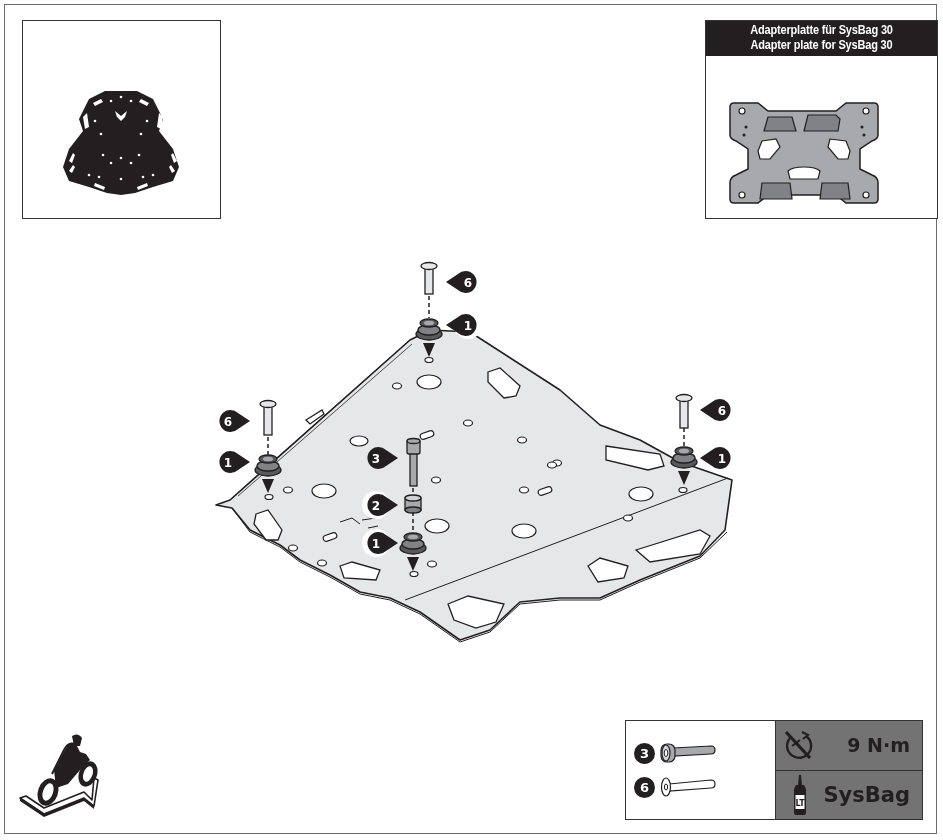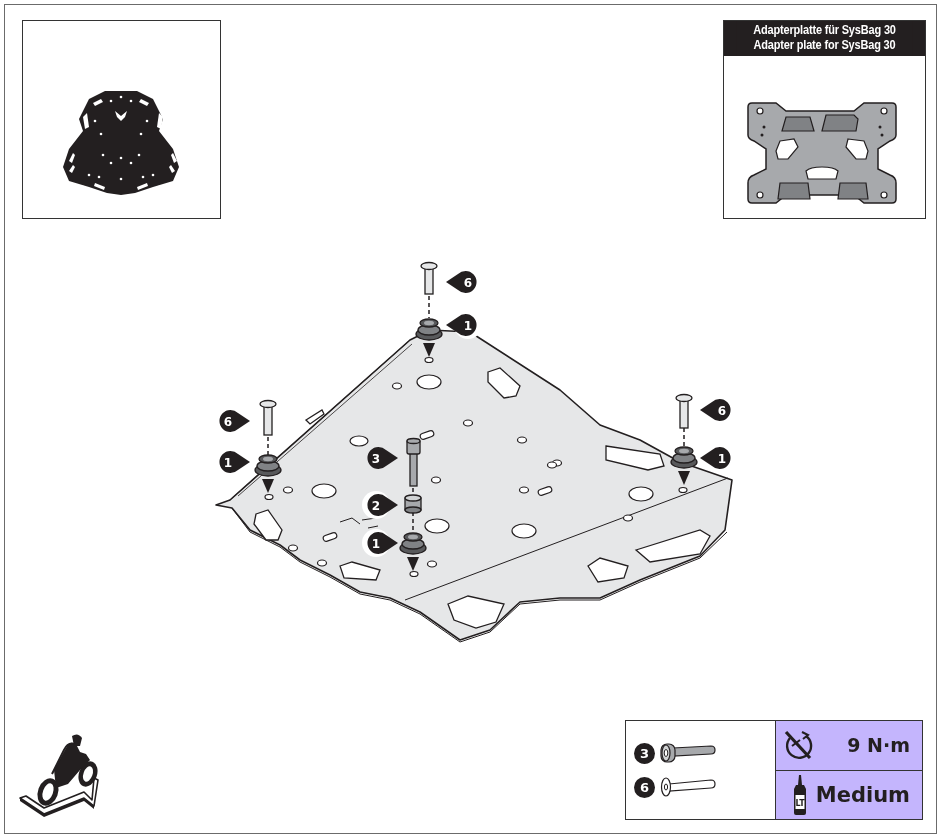--- a/index.html
+++ b/index.html
@@ -3,26 +3,26 @@
 <meta charset="utf-8">
 <style>
   html, body { margin: 0; padding: 0; background: #ffffff; }
   body { width: 943px; height: 840px; position: relative; overflow: hidden; font-family: "Liberation Sans", sans-serif; }
   .page-frame { position: absolute; left: 4px; top: 4px; width: 933px; height: 830px; border: 1.5px solid #6b6b6b; box-sizing: border-box; }
   .part-box { position: absolute; border: 1.5px solid #333; background: #fff; box-sizing: border-box; }
   .part-box .title { background: #231f20; color: #fff; text-align: center; font-weight: bold; font-size: 12.5px; line-height: 15px; padding: 2px 2px 3px; font-family: "Liberation Sans", sans-serif; letter-spacing: -0.2px; transform: scaleX(0.88); transform-origin: center; }
   .part-box .title-wrap { background: #231f20; }
   .part-box svg { position: absolute; left: 0; }
   #box-steel { left: 22px; top: 20px; width: 199px; height: 199px; }
-  #box-adapter { left: 723px; top: 20px; width: 203px; height: 199px; }
+  #box-adapter { left: 705px; top: 20px; width: 233px; height: 199px; }
   .main-drawing { position: absolute; left: 0; top: 0; }
   .spec-table { position: absolute; left: 625px; top: 720px; width: 298px; height: 100px; border: 1.5px solid #333; box-sizing: border-box; display: flex; background: #fff; }
   .spec-left { width: 149px; border-right: 1.5px solid #333; position: relative; }
   .spec-right { flex: 1; display: flex; flex-direction: column; }
-  .spec-cell { flex: 1; background: #c4b5fd; display: flex; align-items: center; position: relative; }
+  .spec-cell { flex: 1; background: #737373; display: flex; align-items: center; position: relative; }
   .spec-cell + .spec-cell { border-top: 1.5px solid #333; }
   .spec-text { position: absolute; right: 12px; font-family: "DejaVu Sans", sans-serif; font-weight: bold; color: #231f20; }
   .torque { font-size: 19px; }
   .loctite { font-size: 21px; }
   .screw-row { position: absolute; left: 8px; display: flex; align-items: center; }
   .num-badge { width: 21px; height: 21px; border-radius: 50%; background: #231f20; color: #fff; font-family: "DejaVu Sans", sans-serif; font-weight: bold; font-size: 13px; display: flex; align-items: center; justify-content: center; }
   .callout-label { font-family: "DejaVu Sans", sans-serif; font-weight: bold; font-size: 12px; fill: #fff; }
   .rider-icon { position: absolute; left: 14px; top: 730px; }
 </style>
 </head>
@@ -303,16 +303,16 @@
       </svg>
       <span class="spec-text torque">9 N·m</span>
     </div>
     <div class="spec-cell">
       <svg width="24" height="44" viewBox="0 0 24 44" style="margin-left:12px">
         <path d="M11 2 L13 2 L14 12 L10 12 Z" fill="#231f20"></path>
         <path d="M8 12 L16 12 L18 16 L18 40 Q18 42 16 42 L8 42 Q6 42 6 40 L6 16 Z" fill="#231f20"></path>
         <rect x="7.5" y="22" width="9" height="14" fill="#fff"></rect>
         <text x="12" y="33" text-anchor="middle" font-family="DejaVu Sans, sans-serif" font-size="8" font-weight="bold" fill="#231f20">LT</text>
       </svg>
-      <span class="spec-text loctite">Medium</span>
+      <span class="spec-text loctite">SysBag</span>
     </div>
   </div>
 </div>
 
 </body></html>

